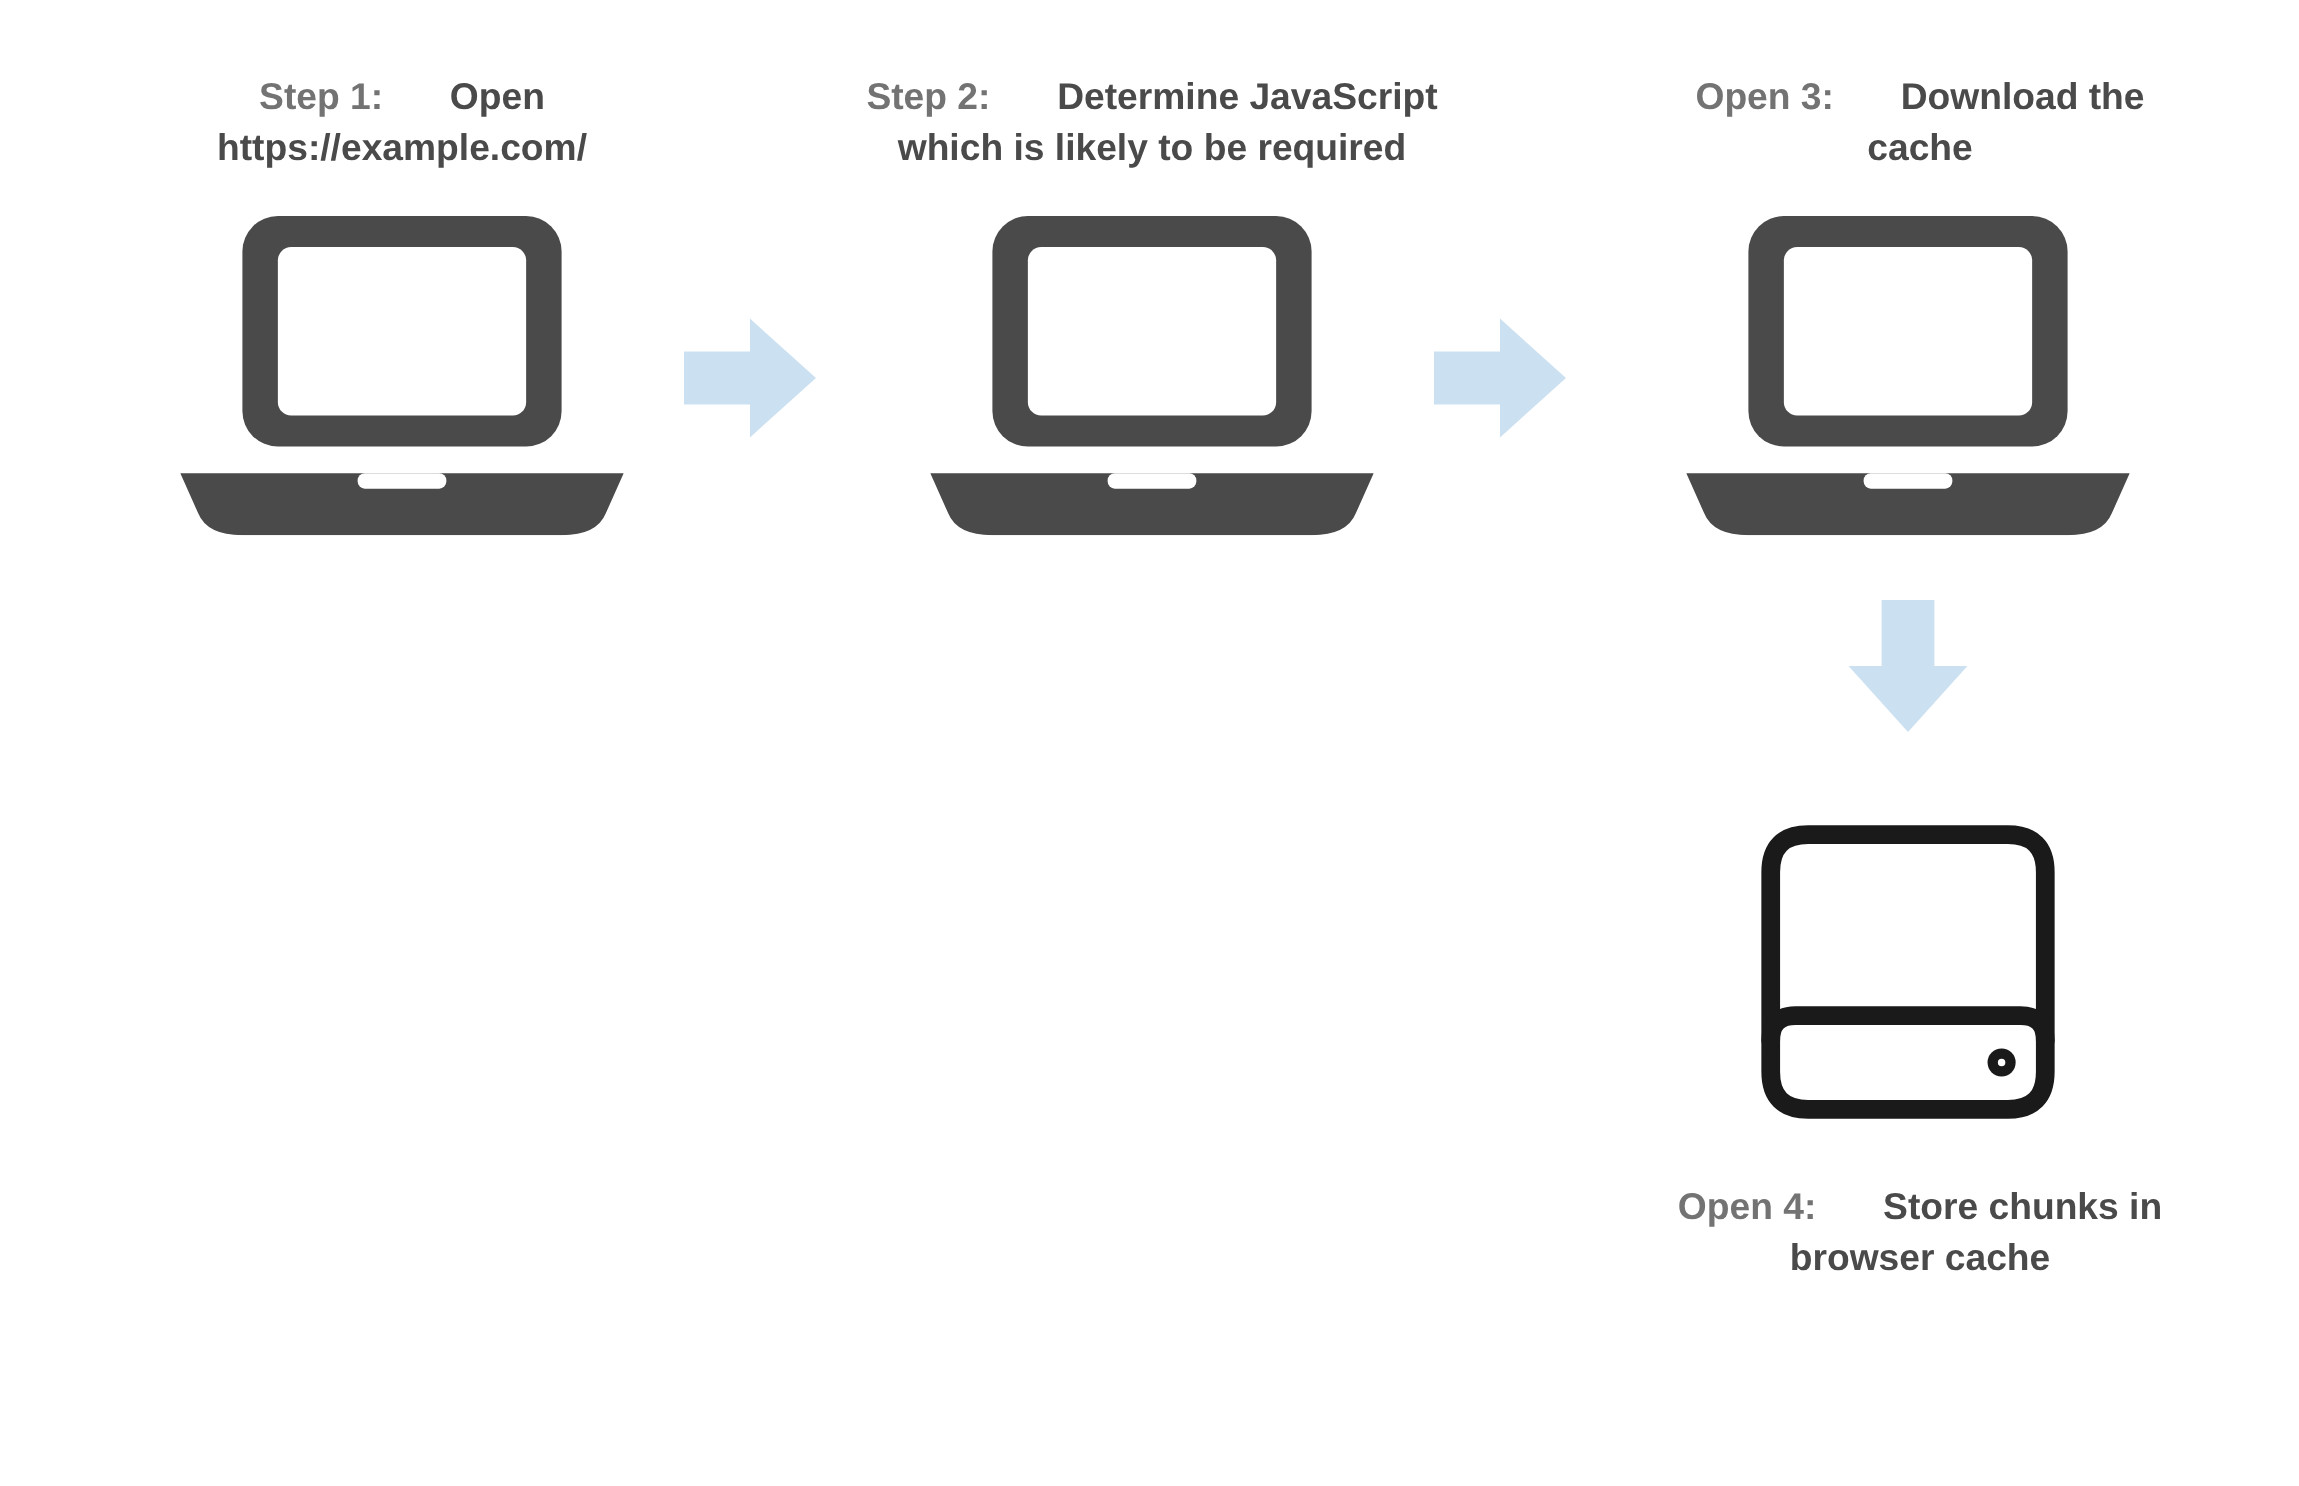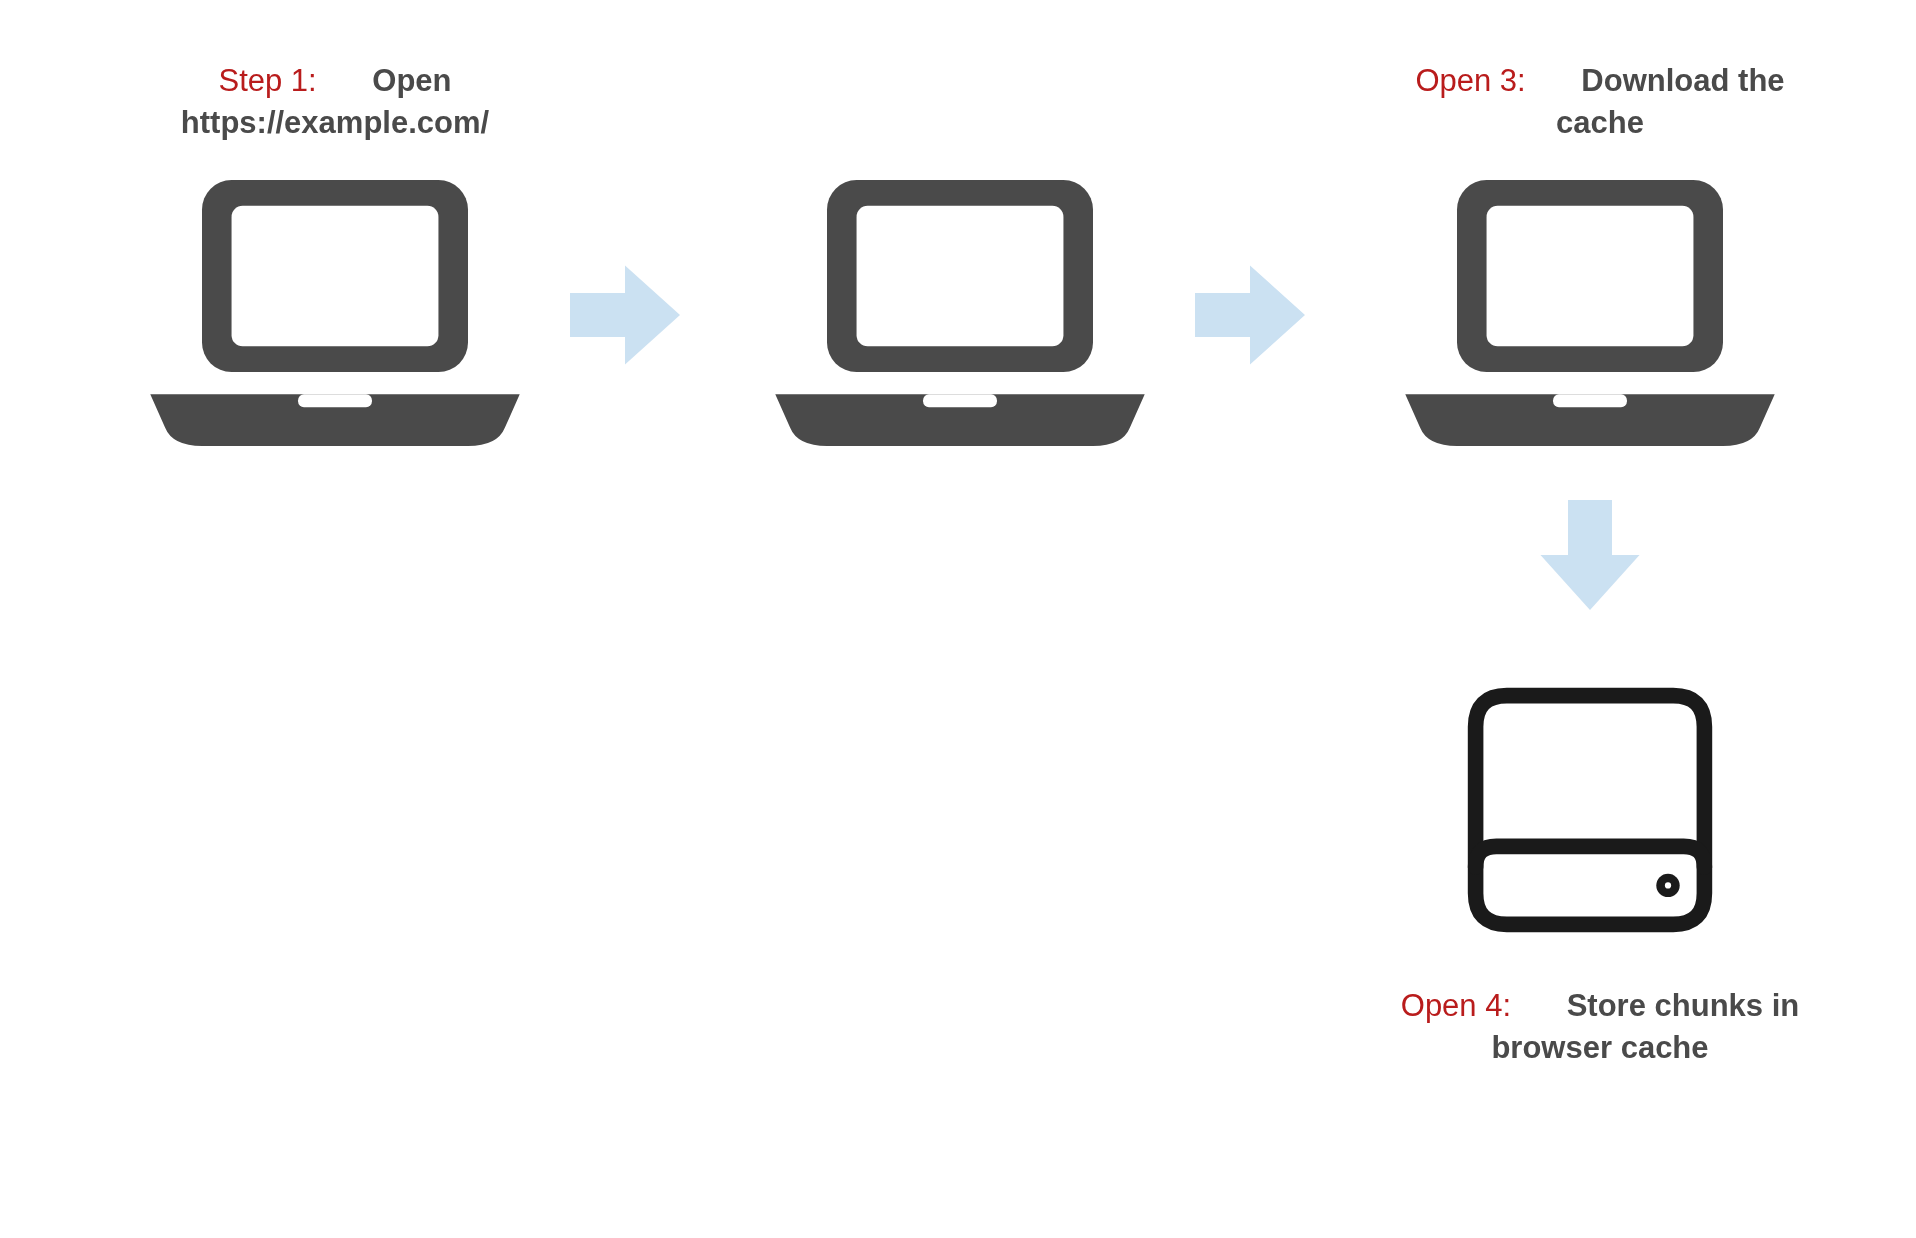--- a/index.html
+++ b/index.html
@@ -16,35 +16,38 @@
     width: 1916px;
     height: 1238px;
   }
   .caption {
     position: absolute;
     text-align: center;
     font-size: 31px;
     line-height: 1.35;
     color: #4a4a4a;
   }
-  .caption .prefix { color: #b91c1c; font-weight: 400; }
+  .caption .prefix { color: #737373; font-weight: 700; }
   .caption .bold   { color: #4a4a4a; font-weight: 700; margin-left: 47px; }
   .laptop-icon, .hdd-icon, .arrow-icon {
     position: absolute;
   }
 </style>
 </head>
 <body>
 
 <div class="canvas">
 
   <div class="caption" style="left:100px; top:60px; width:470px;">
     <span class="prefix">Step 1: </span><span class="bold">Open https://example.com/</span>
   </div>
 
+  <div class="caption" style="left:680px; top:60px; width:560px;">
+    <span class="prefix">Step 2: </span><span class="bold">Determine JavaScript which is likely to be required</span>
+  </div>
 
   <div class="caption" style="left:1380px; top:60px; width:440px;">
     <span class="prefix">Open 3: </span><span class="bold">Download the cache</span>
   </div>
 
   <svg class="laptop-icon" viewBox="0 0 100 72" width="370" height="266" style="left:150px; top:180px;" fill="#4a4a4a">
     <rect x="14" y="0" width="72" height="52" rx="8"></rect>
     <rect x="22" y="7" width="56" height="38" rx="3" fill="#ffffff"></rect>
     <path d="M0 58 H100 L96 67 Q94 72 86 72 H14 Q6 72 4 67 Z"></path>
     <rect x="40" y="58" width="20" height="3.5" rx="1.6" fill="#ffffff"></rect>

